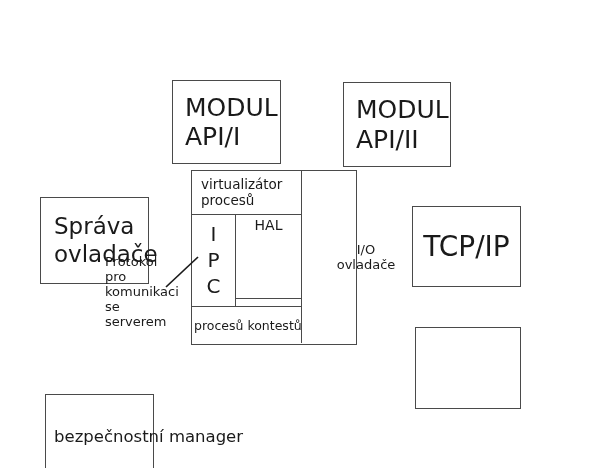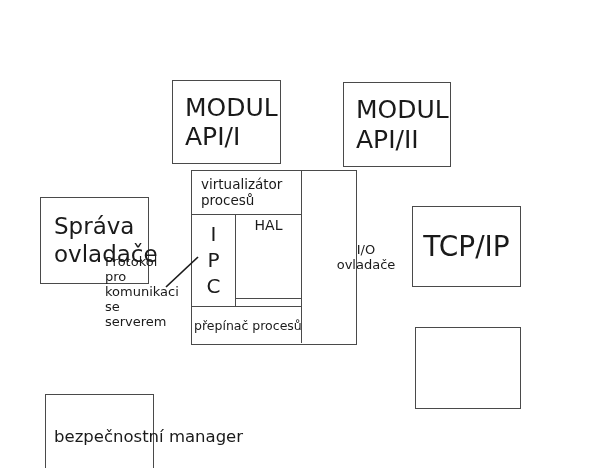--- a/index.html
+++ b/index.html
@@ -80,21 +80,21 @@
     <span>C</span>
   </div>
 
   <div class="abs" id="k-hal-text">HAL</div>
 
 
   <div class="abs pre" id="k-io-text">I/O
 ovladače</div>
 
   <div class="abs" id="k-prep-text">
-    <span class="nowrap">přepínač procesů</span>
+    <span class="nowrap">procesů kontestů</span>
   </div>
 </div>
 
 <div class="abs pre" id="protokol-note">Protokol
 pro
 komunikaci
 se
 serverem</div>
 <svg class="abs" id="pointer-svg" viewBox="0 0 48 46" xmlns="http://www.w3.org/2000/svg">
   <line x1="8" y1="38" x2="40" y2="8" stroke="#1a1a1a" stroke-width="1.7"></line>

